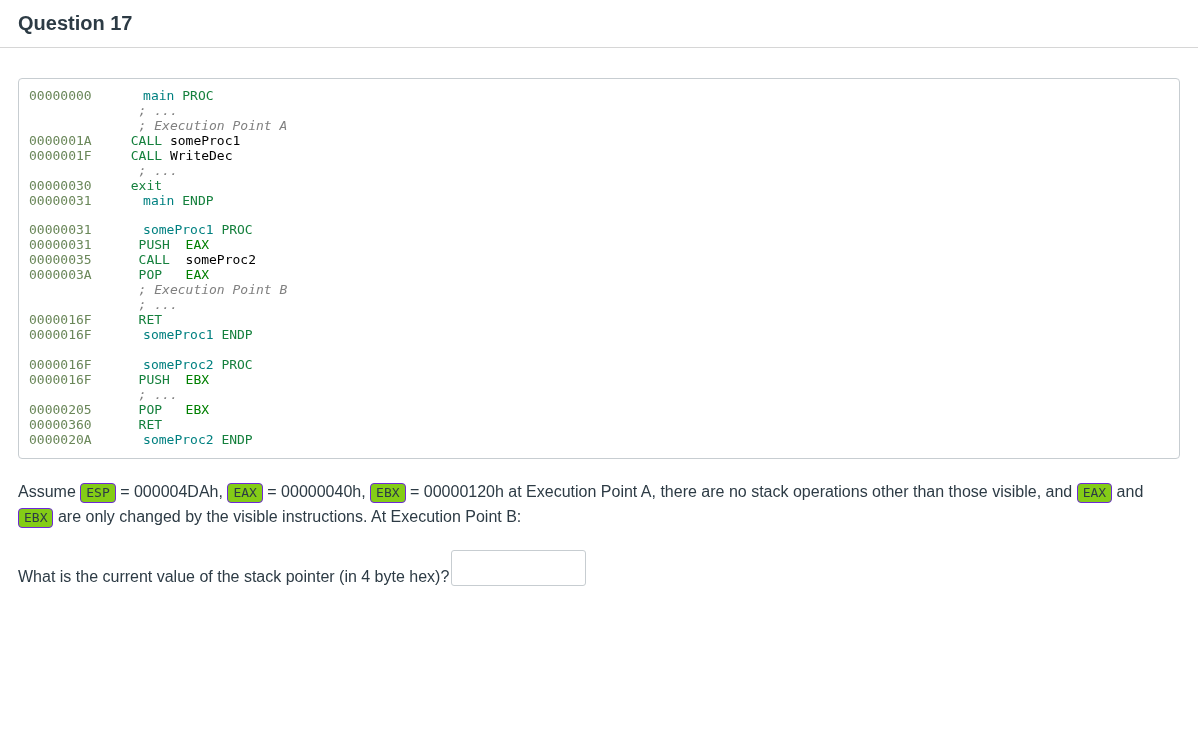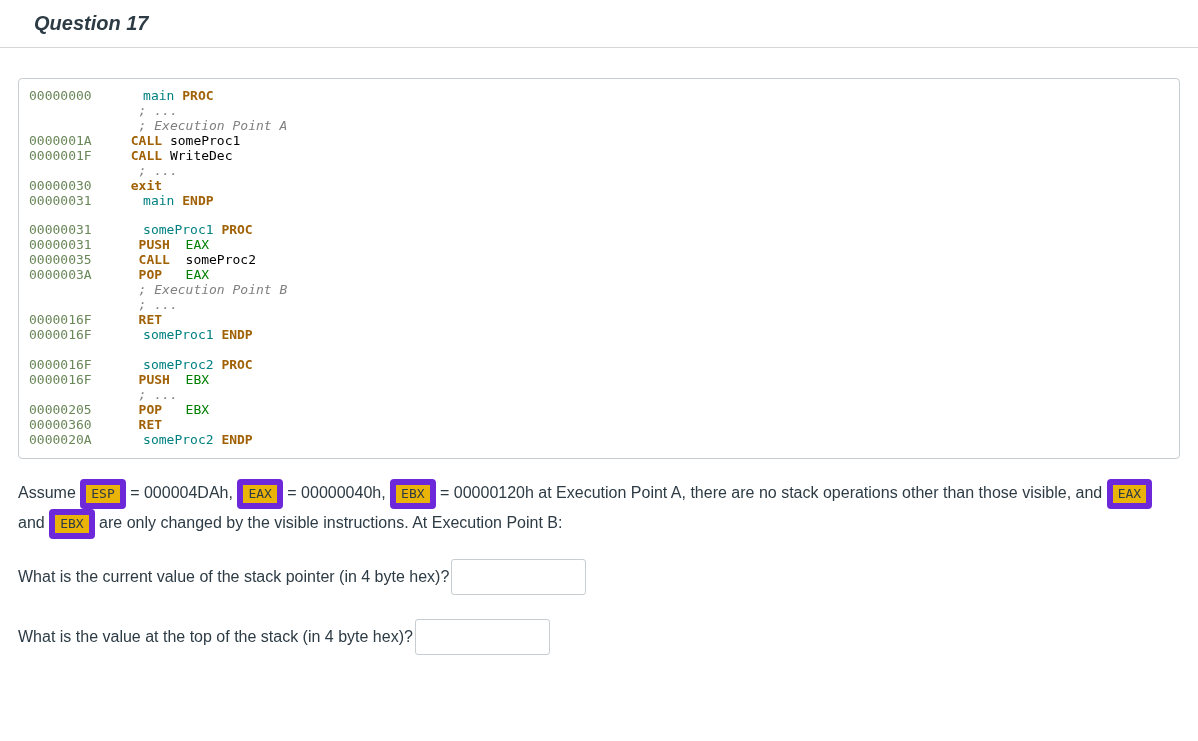--- a/index.html
+++ b/index.html
@@ -6,23 +6,22 @@
       margin: 0;
       padding: 0;
       box-sizing: border-box;
     }
     body {
       font-family: -apple-system, BlinkMacSystemFont, "Segoe UI", Helvetica, Arial, sans-serif;
       background: #ffffff;
       color: #2d3b45;
     }
     .header {
-      padding: 12px 34px;
+      padding: 12px 18px;
       border-bottom: 1px solid #d6d6d6;
-      font-style: italic;
     }
     .header h2 {
       font-size: 20px;
       font-weight: 700;
       color: #2d3b45;
     }
     .content {
       padding: 30px 18px 40px 18px;
     }
     .intro {
@@ -37,48 +36,48 @@
       padding: 10px 10px;
       font-family: "Menlo", "Consolas", monospace;
       font-size: 13px;
       line-height: 1.15;
       white-space: pre;
       margin-bottom: 20px;
       overflow-x: auto;
     }
     .addr { color: #6a8759; }
     .label { color: #008080; margin-left: 28px; }
-    .kw { color: #a16207; font-weight: bold; }
+    .kw { color: #15803d; }
     .reg { color: #008000; }
     .cmt { color: #808080; font-style: italic; }
     .op { color: #000000; }
     .para {
       font-size: 16px;
       color: #2d3b45;
       line-height: 1.6;
       margin-bottom: 20px;
     }
     .reg-chip {
       display: inline-block;
-      border: 6px solid #6d28d9;
+      border: 1px solid #6d28d9;
       border-radius: 4px;
       padding: 0 5px;
       font-family: "Menlo", "Consolas", monospace;
       font-size: 13px;
-      background: #eab308;
+      background: #84cc16;
       color: #2d3b45;
       line-height: 1.4;
       vertical-align: baseline;
     }
     .question-line {
       font-size: 16px;
       color: #2d3b45;
       margin-bottom: 24px;
       display: flex;
-      align-items: center;
+      align-items: flex-end;
       flex-wrap: wrap;
       gap: 2px;
     }
     .answer-input {
       border: 1px solid #c7cdd1;
       border-radius: 3px;
       height: 36px;
       width: 135px;
       padding: 4px 8px;
       font-size: 14px;
@@ -122,18 +121,14 @@
 
   <p class="para">
     <span>Assume </span><span class="reg-chip">ESP</span><span> = 000004DAh, </span><span class="reg-chip">EAX</span><span> = 00000040h, </span><span class="reg-chip">EBX</span><span> = 00000120h at Execution Point A, there are no stack operations other than those visible, and </span><span class="reg-chip">EAX</span><span> and </span><span class="reg-chip">EBX</span><span> are only changed by the visible instructions. At Execution Point B:</span>
   </p>
 
   <div class="question-line">
     <span>What is the current value of the stack pointer (in 4 byte hex)?</span>
     <input type="text" class="answer-input" style="">
   </div>
 
-  <div class="question-line">
-    <span>What is the value at the top of the stack (in 4 byte hex)?</span>
-    <input type="text" class="answer-input" style="">
-  </div>
 
 </div>
 
 </body></html>

